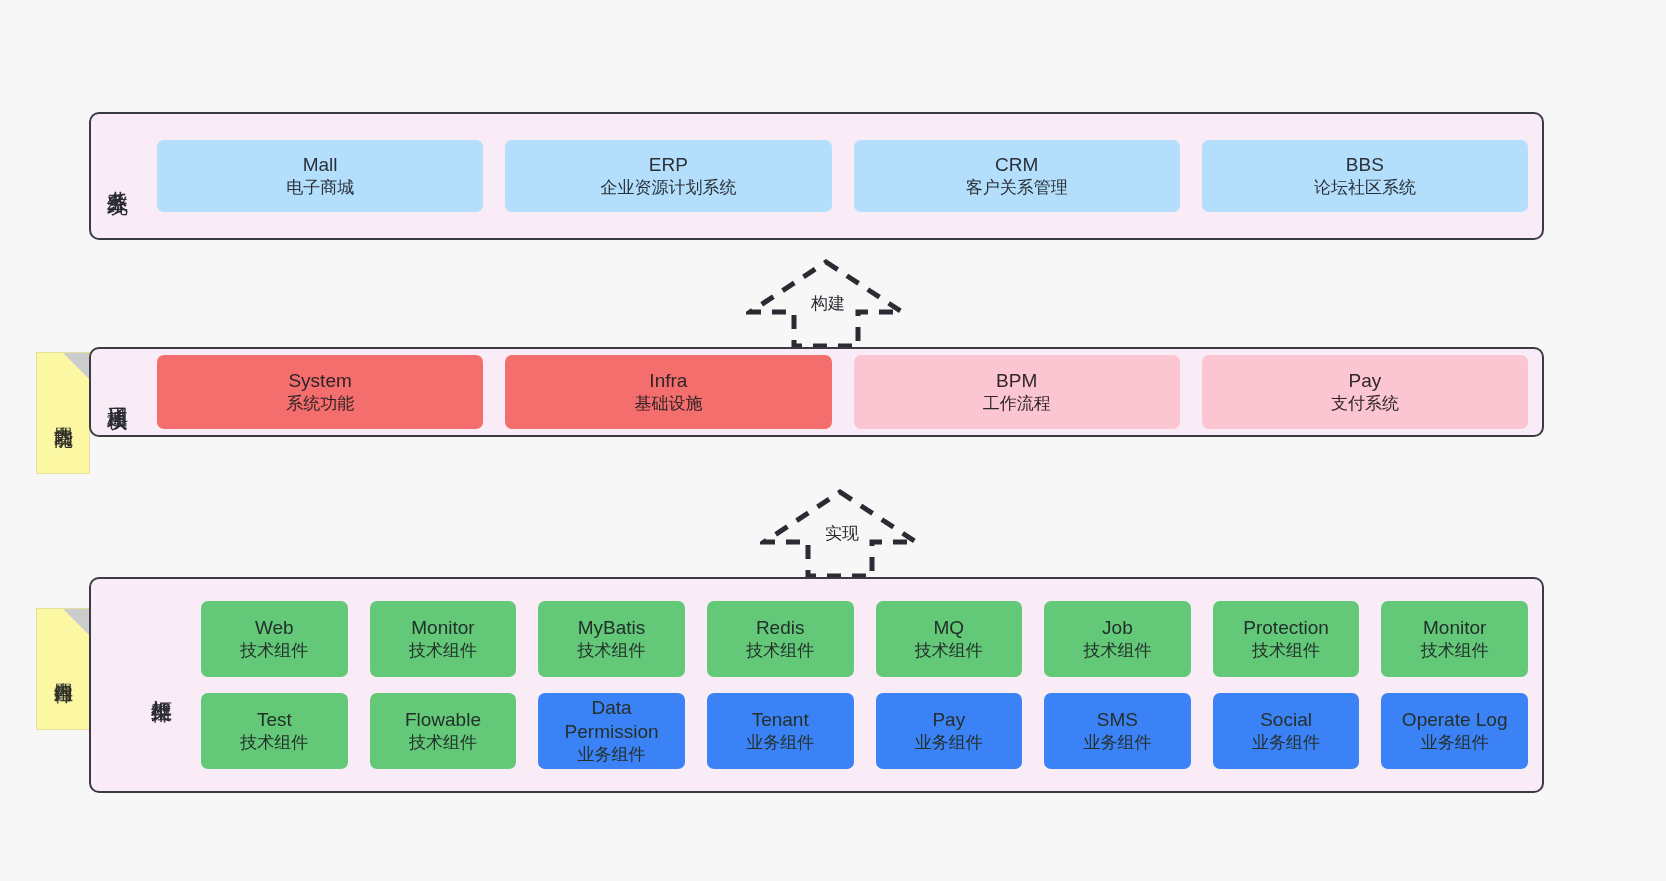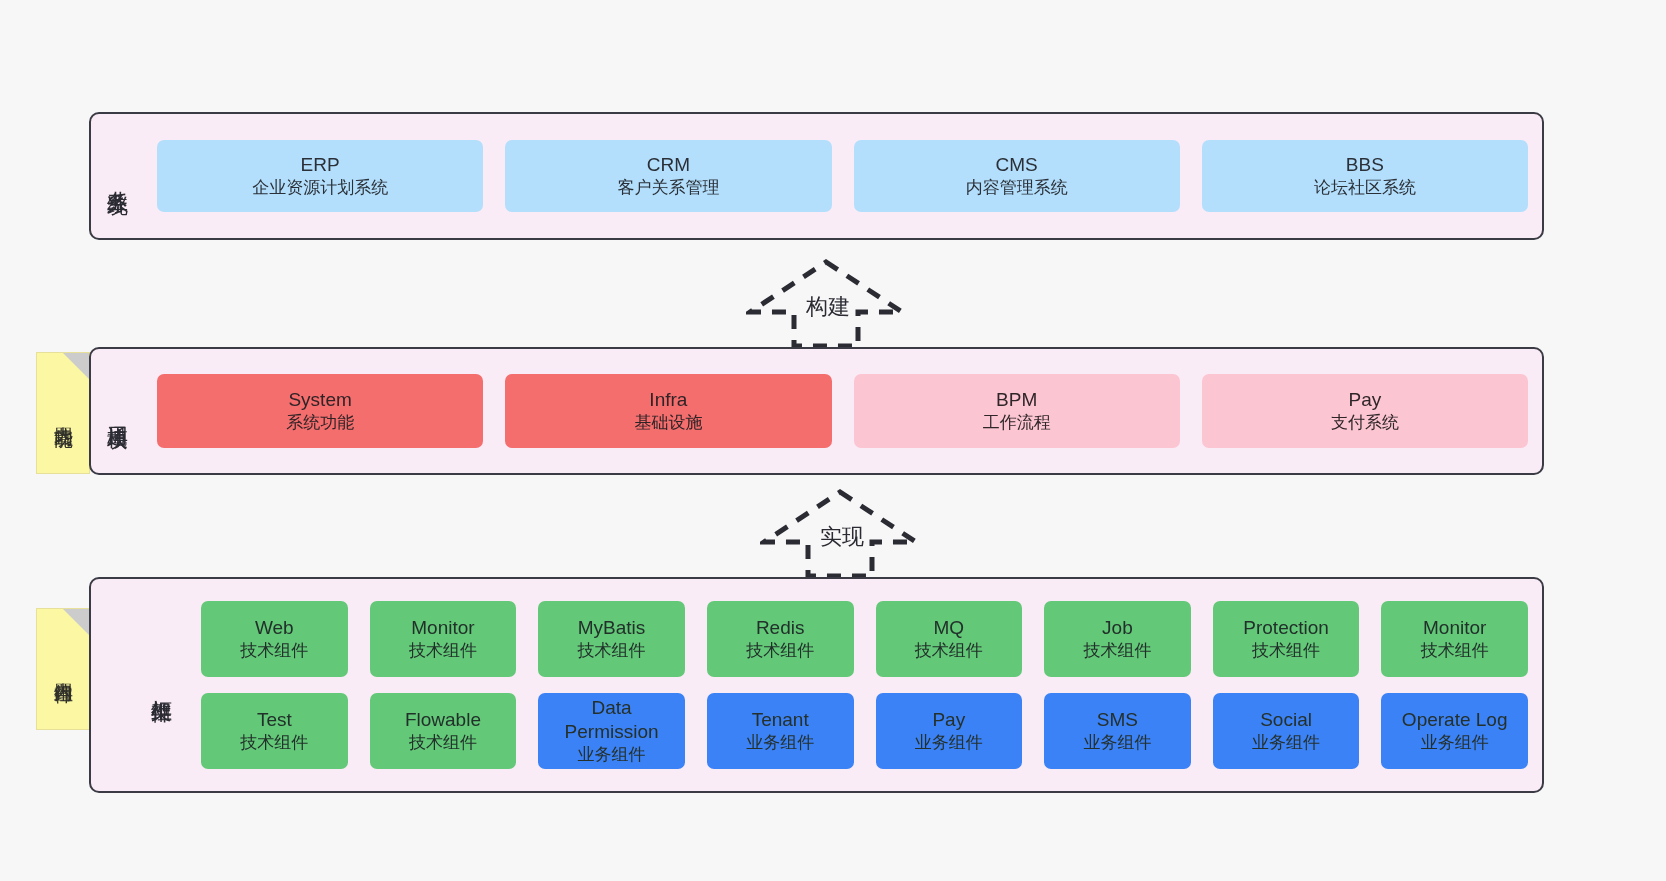--- a/index.html
+++ b/index.html
@@ -77,21 +77,21 @@
   .c-red        { background: #f46e6e; color: #2f2326; }
   .c-pink       { background: #fbc6d2; color: #30262a; }
   .c-green      { background: #63c878; color: #22302a; }
   .c-lightgreen { background: #3b82f6; color: #25302a; }
 
   
   #layer-business { left: 89px;  top: 112px; width: 1455px; height: 128px; }
   #layer-business .layer-body { padding: 0 14px; }
   #layer-business .row { height: 72px; }
 
-  #layer-modules  { left: 89px;  top: 347px; width: 1455px; height: 128px; }
+  #layer-modules  { left: 89px;  top: 347px; width: 1455px; height: 90px; }
   #layer-modules .layer-body { padding: 0 14px; }
   #layer-modules .row { height: 74px; }
 
   #layer-framework { left: 89px; top: 577px; width: 1455px; height: 216px; padding-left: 44px; }
   #layer-framework .layer-body { padding: 0 14px; gap: 16px; }
   #layer-framework .row { height: 76px; }
 
   
   .sticky {
     position: absolute;
@@ -127,47 +127,47 @@
     width: 160px;
     height: 90px;
   }
   .arrow-wrap svg { display: block; }
   .arrow-label {
     position: absolute;
     left: 4px;
     right: 0;
     top: 34px;
     text-align: center;
-    font-size: 22px;
+    font-size: 17px;
     color: #2b2b33;
     user-select: none;
   }
   #arrow-build  { left: 746px; top: 258px; }
   #arrow-impl   { left: 760px; top: 488px; }
 </style>
 </head>
 <body>
 
 <div class="canvas">
 
   <div class="layer" id="layer-business">
     <div class="layer-title">业务系统</div>
     <div class="layer-body">
       <div class="row">
         <div class="cell c-blue">
+          <span class="t1">Mall</span>
+          <span class="t2">电子商城</span>
+        </div>
+        <div class="cell c-blue">
           <span class="t1">ERP</span>
           <span class="t2">企业资源计划系统</span>
         </div>
         <div class="cell c-blue">
           <span class="t1">CRM</span>
           <span class="t2">客户关系管理</span>
-        </div>
-        <div class="cell c-blue">
-          <span class="t1">CMS</span>
-          <span class="t2">内容管理系统</span>
         </div>
         <div class="cell c-blue">
           <span class="t1">BBS</span>
           <span class="t2">论坛社区系统</span>
         </div>
       </div>
     </div>
   </div>
 
   <div class="arrow-wrap" id="arrow-build">

